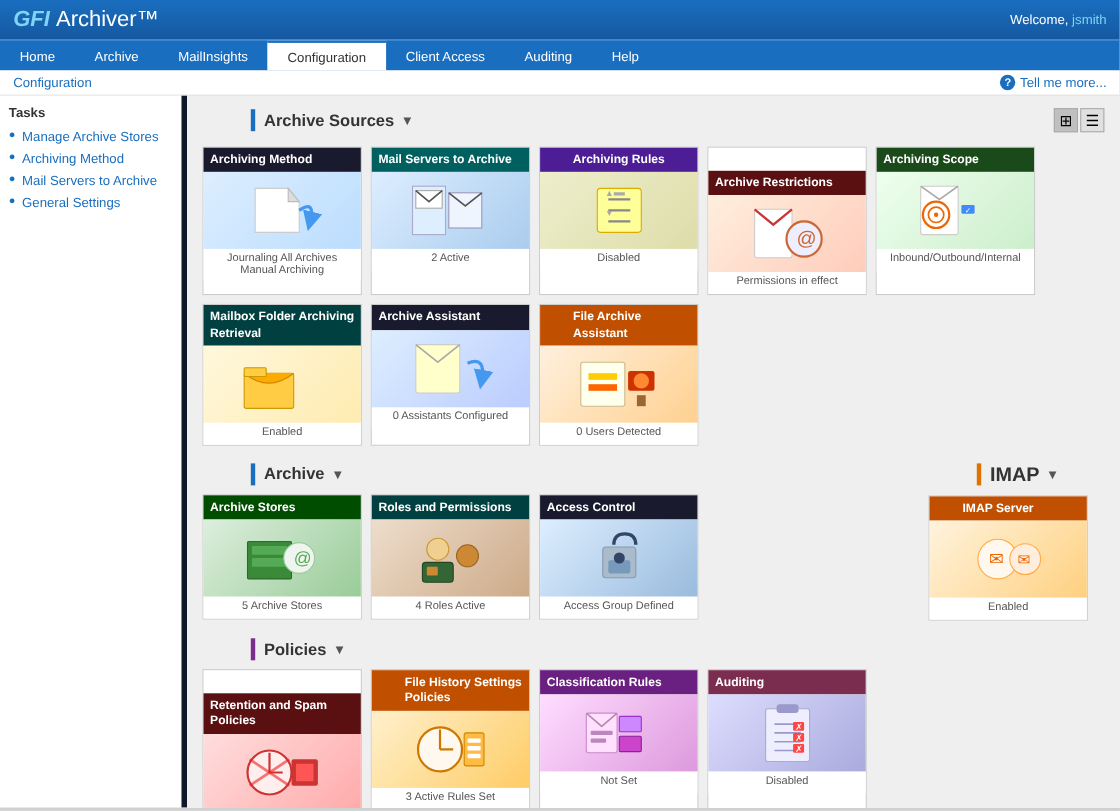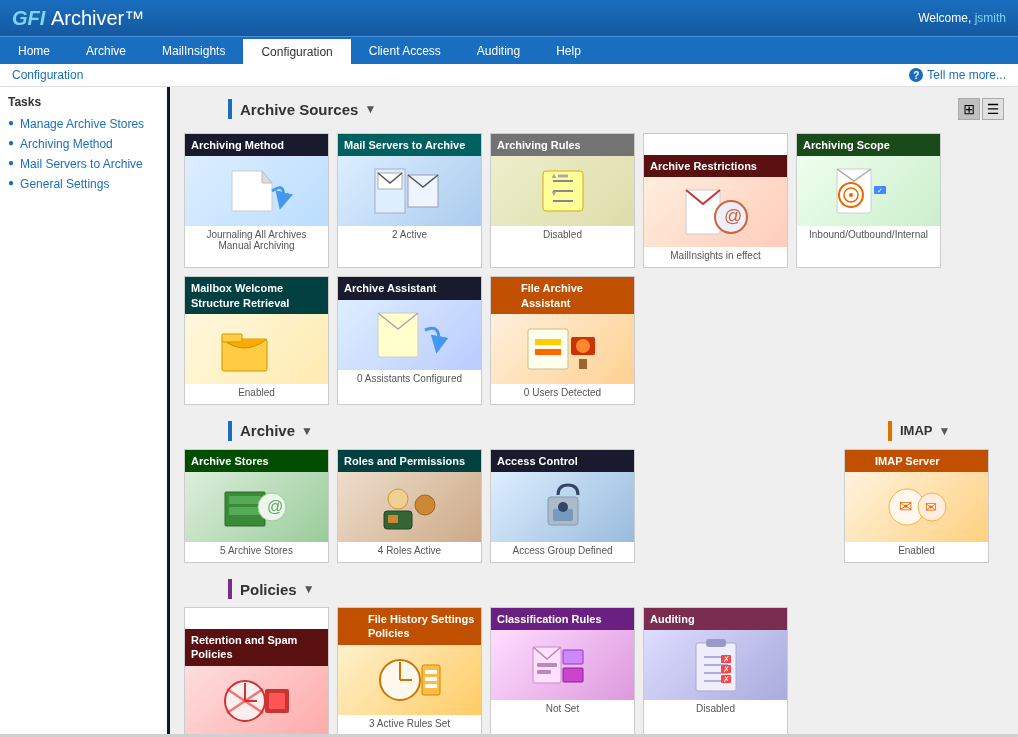--- a/index.html
+++ b/index.html
@@ -20,21 +20,21 @@
 
     
     #breadcrumb { background: white; padding: 4px 12px; font-size: 12px; border-bottom: 1px solid #e0e0e0; display: flex; align-items: center; justify-content: space-between; }
     #breadcrumb a { color: #1a6ebf; text-decoration: none; }
     #tell-more { color: #1a6ebf; font-size: 12px; display: flex; align-items: center; gap: 4px; }
 
     
     #main { display: flex; height: calc(737px - 36px - 28px - 26px); background: #e8e8e8; }
 
     
-    #sidebar { width: 170px; background: white; border-right: 3px solid #0f172a; padding: 8px; flex-shrink: 0; }
+    #sidebar { width: 170px; background: white; border-right: 5px solid #0f172a; padding: 8px; flex-shrink: 0; }
     #sidebar-title { font-weight: bold; font-size: 12px; margin-bottom: 8px; color: #333; }
     .sidebar-item { display: flex; align-items: flex-start; margin-bottom: 6px; color: #1a6ebf; cursor: pointer; font-size: 12px; }
     .sidebar-bullet { color: #1a6ebf; margin-right: 6px; font-size: 10px; }
 
     
     #content { flex: 1; overflow-y: auto; padding: 10px 14px; background: #efefef; }
     .section-bar { width: 4px; height: 20px; background: #1a6ebf; margin-right: 8px; }
     .section-bar.orange { background: #e07000; }
     .section-bar.purple { background: #7b2d8b; }
     .section-arrow { font-size: 12px; margin-left: 6px; color: #555; }
@@ -44,21 +44,21 @@
 
     
     .card { width: 145px; background: white; border: 1px solid #ccc; cursor: pointer; position: relative; }
     .card-title { color: white; font-size: 11px; font-weight: bold; padding: 4px 6px; line-height: 1.3; }
     .card-img { width: 100%; height: 70px; display: flex; align-items: center; justify-content: center; overflow: hidden; position: relative; }
     .card-caption { font-size: 10px; color: #555; text-align: center; padding: 3px 4px 4px; background: white; min-height: 20px; }
 
     
     .bg-dark { background: #1a1a2e; }
     .bg-teal { background: #006060; }
-    .bg-gray { background: #737373; }
+    .bg-gray { background: #4c1d95; text-align: center; }
     .bg-darkred { background: #5a1010; margin-top: 21px; }
     .bg-darkgreen { background: #1a4a1a; }
     .bg-darkteal { background: #004040; }
     .bg-green { background: #004d00; }
     .bg-orange { background: #c05000; padding-left: 30px; }
     .bg-purplelight { background: #6a2080; }
     .bg-pinkdark { background: #7b2d50; }
 
     
     #view-toggle { display: flex; gap: 2px; margin-left: auto; margin-bottom: 6px; }
@@ -217,41 +217,41 @@
         <div class="card">
           <div class="card-title bg-darkred">Archive Restrictions</div>
           <div class="card-img ilu-archiverestrictions">
             <svg width="80" height="60" viewBox="0 0 80 60">
               <rect x="10" y="8" width="34" height="44" rx="2" fill="white" stroke="#ccc"></rect>
               <path d="M10,8 L27,22 L44,8" fill="none" stroke="#cc3333" stroke-width="2"></path>
               <circle cx="55" cy="35" r="16" fill="#eef" stroke="#cc6633" stroke-width="2"></circle>
               <text x="48" y="40" font-size="18" fill="#cc6633">@</text>
             </svg>
           </div>
-          <div class="card-caption">MailInsights in effect</div>
+          <div class="card-caption">Permissions in effect</div>
         </div>
 
         <div class="card">
           <div class="card-title bg-darkgreen">Archiving Scope</div>
           <div class="card-img ilu-archivingscope">
             <svg width="80" height="60" viewBox="0 0 80 60">
               <rect x="8" y="8" width="34" height="44" rx="2" fill="white" stroke="#ccc"></rect>
               <path d="M8,8 L25,20 L42,8" fill="none" stroke="#aaa" stroke-width="1.5"></path>
               <circle cx="22" cy="34" r="12" fill="none" stroke="#ee6600" stroke-width="2"></circle>
               <circle cx="22" cy="34" r="7" fill="none" stroke="#ee6600" stroke-width="1.5"></circle>
               <circle cx="22" cy="34" r="2" fill="#ee6600"></circle>
               <rect x="45" y="25" width="12" height="8" fill="#4488ff" rx="1"></rect>
               <text x="48" y="32" font-size="7" fill="white">✓</text>
             </svg>
           </div>
           <div class="card-caption">Inbound/Outbound/Internal</div>
         </div>
 
         <div class="card">
-          <div class="card-title bg-darkteal">Mailbox Welcome Structure Retrieval</div>
+          <div class="card-title bg-darkteal">Mailbox Folder Archiving Retrieval</div>
           <div class="card-img ilu-mailboxfolder">
             <svg width="80" height="60" viewBox="0 0 80 60">
               <rect x="5" y="20" width="45" height="32" rx="2" fill="#ffcc44" stroke="#cc9900"></rect>
               <path d="M5,20 Q27,38 50,20" fill="#ffaa00" stroke="#cc8800"></path>
               <rect x="5" y="15" width="20" height="8" rx="1" fill="#ffcc44" stroke="#cc9900"></rect>
             </svg>
           </div>
           <div class="card-caption">Enabled</div>
         </div>
 
@@ -336,21 +336,21 @@
                 </svg>
               </div>
               <div class="card-caption">Access Group Defined</div>
             </div>
           </div>
         </div>
 
         <div class="col-section-narrow" style="width:160px;">
           <div class="section-top">
             <div class="section-bar orange"></div>
-            <span style="font-size:13px;font-weight:bold;color:#333;">IMAP</span>
+            <span style="font-size:18px;font-weight:bold;color:#333;">IMAP</span>
             <span class="section-arrow">▼</span>
           </div>
           <div class="cards-grid">
 
             <div class="card">
               <div class="card-title bg-orange">IMAP Server</div>
               <div class="card-img ilu-imap">
                 <svg width="80" height="60" viewBox="0 0 80 60">
                   <circle cx="30" cy="30" r="18" fill="#fff8ee" stroke="#ffaa44"></circle>
                   <text x="22" y="35" font-size="16" fill="#ee6600">✉</text>

